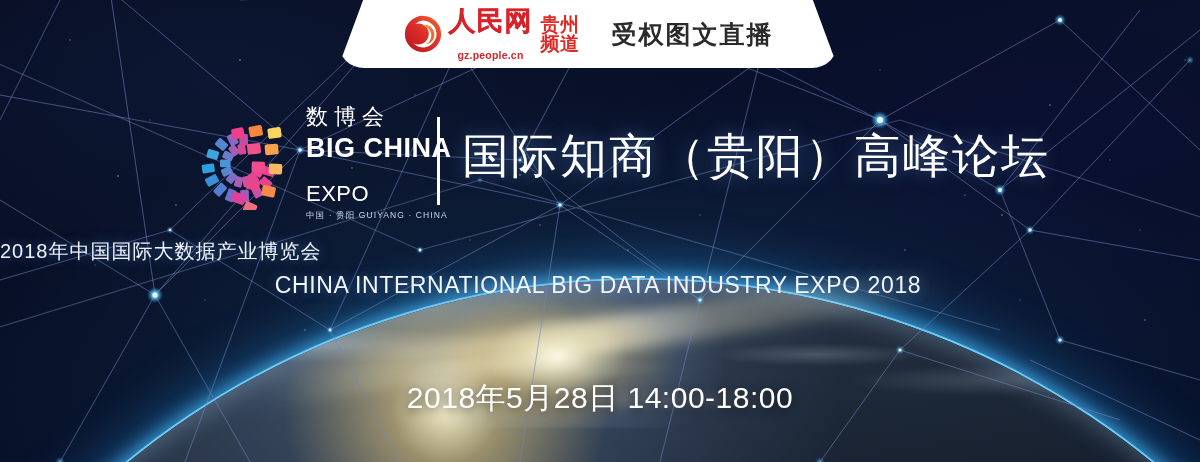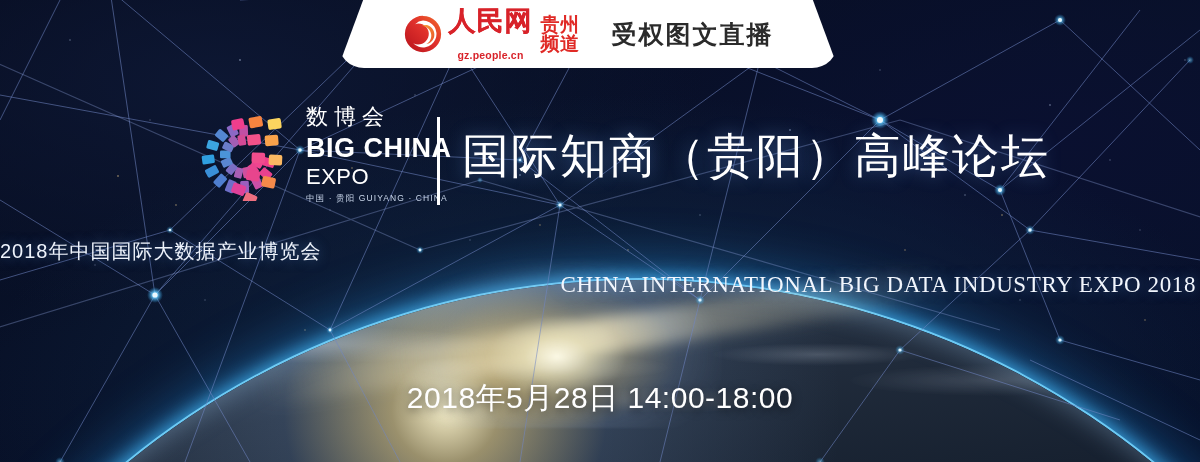--- a/index.html
+++ b/index.html
@@ -80,39 +80,38 @@
   .pr-live{
     font-family:"DejaVu Serif","Liberation Serif",serif;font-weight:700;
     font-size:25px;color:#2a2a2a;letter-spacing:2px;margin-left:4px;
   }
   
   .lockup{position:absolute;left:196px;top:104px;display:flex;align-items:center;gap:14px;}
   .mark{width:96px;height:96px;flex:none;}
   .mark-txt{display:flex;flex-direction:column;line-height:1;padding-top:2px;}
   .mt-cn{font-size:22px;color:#ffffff;letter-spacing:6px;font-weight:400;margin-bottom:7px;}
   .mt-big{font-size:27px;color:#ffffff;font-weight:700;letter-spacing:.5px;line-height:1.02;}
-  .mt-expo{font-size:22px;color:#ffffff;font-weight:400;letter-spacing:.5px;line-height:1.08;margin-top:2px;}
+  .mt-expo{font-size:22px;color:#ffffff;font-weight:400;letter-spacing:.5px;line-height:1.08;margin-top:19px;}
   .mt-sub{font-size:8.5px;color:#c9d6ea;letter-spacing:1.1px;margin-top:6px;white-space:nowrap;}
   .divider{position:absolute;left:437px;top:117px;width:3px;height:88px;background:#ffffff;}
   
   .headline{
     position:absolute;left:462px;top:125px;
     font-size:47px;color:#ffffff;letter-spacing:2px;font-weight:400;
     text-shadow:0 0 18px rgba(110,170,255,.45);white-space:nowrap;
   }
   .sub-cn{
     position:absolute;left:0;right:0;top:238px;text-align:left;
     font-size:20px;color:#eef3fb;letter-spacing:1px;
     text-shadow:0 0 12px rgba(90,150,230,.5);
   }
   .sub-en{
-    position:absolute;left:0;right:4px;top:272px;text-align:right;
+    position:absolute;left:0;right:4px;top:272px;text-align:center;
     font-size:23px;color:#f2f6fd;letter-spacing:.6px;
     text-shadow:0 0 12px rgba(90,150,230,.5);
-    font-family:Liberation Serif, serif;
   }
   .datetime{
     position:absolute;left:0;right:0;top:378px;text-align:center;
     font-size:30px;color:#ffffff;letter-spacing:.5px;
     text-shadow:0 2px 10px rgba(0,0,0,.6);
   }
 </style>
 </head>
 <body>
 

